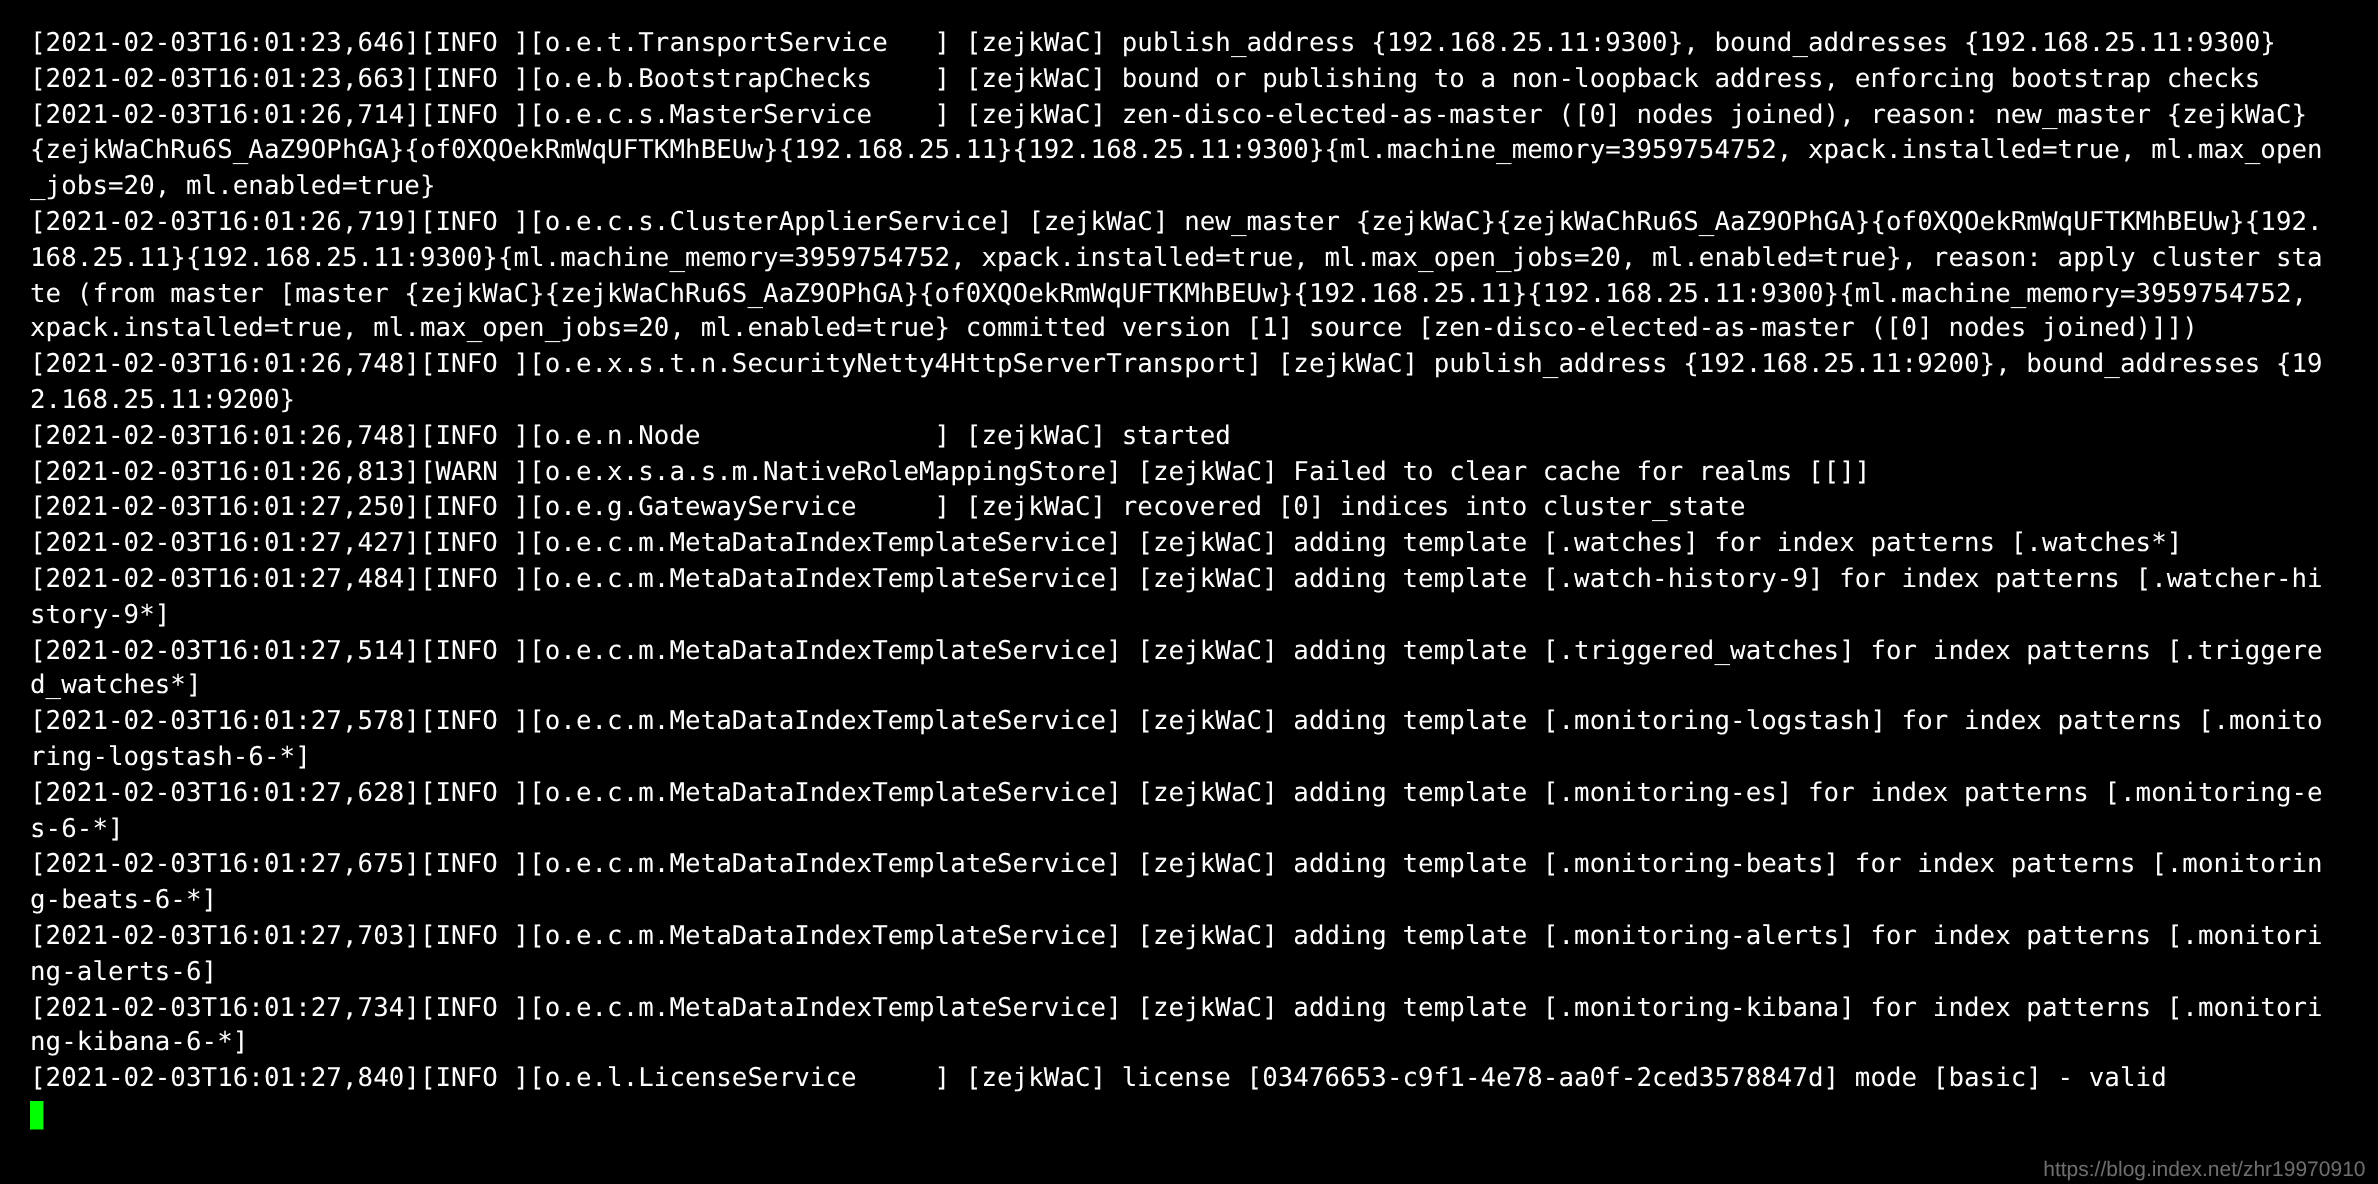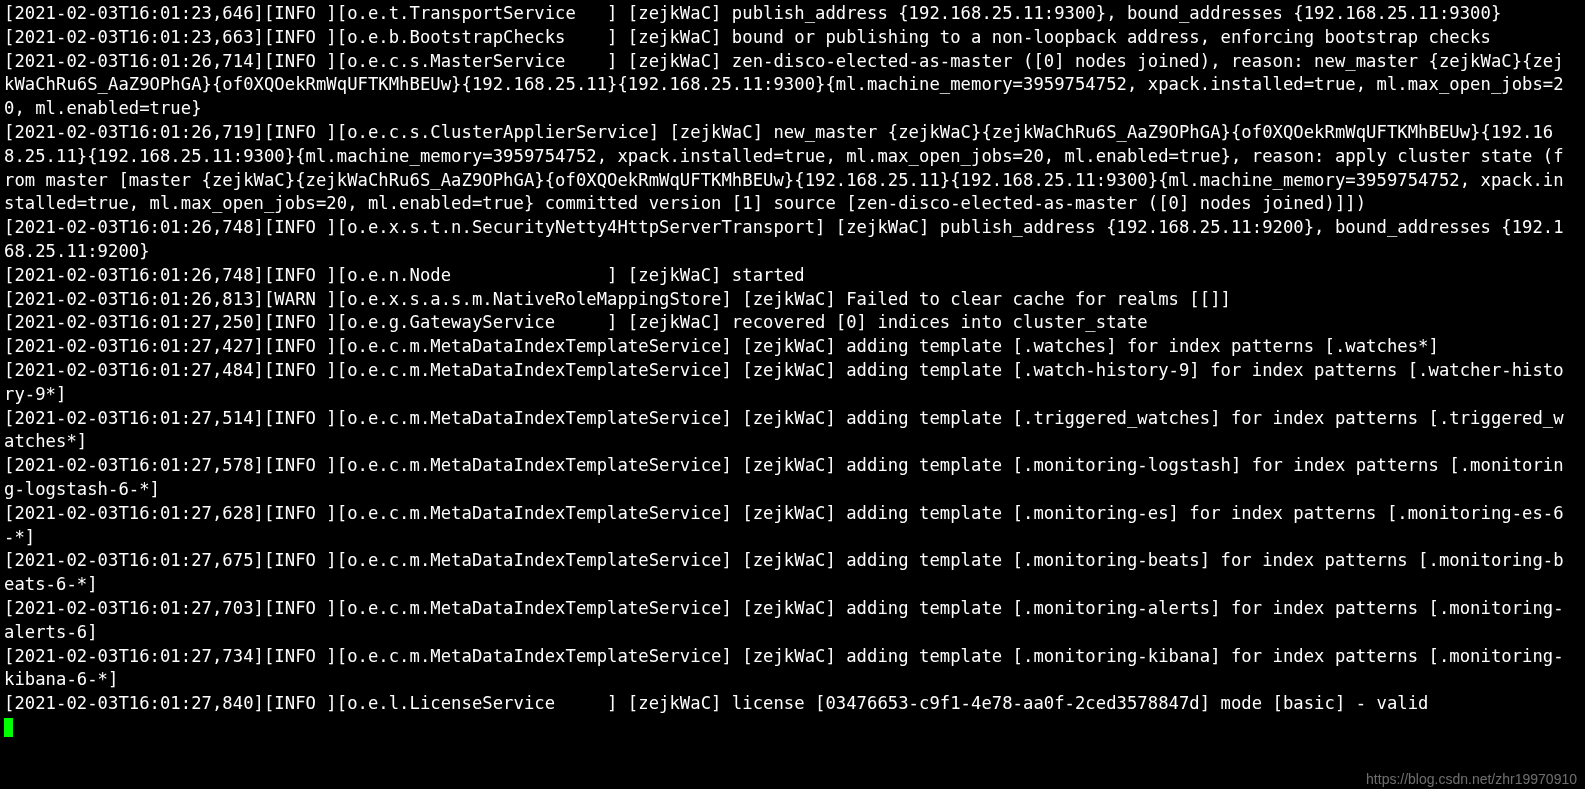--- a/index.html
+++ b/index.html
@@ -2,21 +2,21 @@
 <html><head>
 <meta charset="utf-8">
 <style>
   html,body{
     margin:0;padding:0;
     background:#000;
     width:1585px;height:789px;
     overflow:hidden;
   }
   pre.terminal{
-    margin:0;
+    margin:16px;
     padding:2px 16px 0 4px;
     font-family:"Consolas","DejaVu Sans Mono","Menlo",monospace;
     font-size:17.2px;
     line-height:23.8px;
     color:#fff;
     white-space:pre-wrap;
     overflow-wrap:break-word;
     word-break:break-all;
     letter-spacing:0.05px;
   }
@@ -52,13 +52,13 @@
 [2021-02-03T16:01:27,484][INFO ][o.e.c.m.MetaDataIndexTemplateService] [zejkWaC] adding template [.watch-history-9] for index patterns [.watcher-history-9*]
 [2021-02-03T16:01:27,514][INFO ][o.e.c.m.MetaDataIndexTemplateService] [zejkWaC] adding template [.triggered_watches] for index patterns [.triggered_watches*]
 [2021-02-03T16:01:27,578][INFO ][o.e.c.m.MetaDataIndexTemplateService] [zejkWaC] adding template [.monitoring-logstash] for index patterns [.monitoring-logstash-6-*]
 [2021-02-03T16:01:27,628][INFO ][o.e.c.m.MetaDataIndexTemplateService] [zejkWaC] adding template [.monitoring-es] for index patterns [.monitoring-es-6-*]
 [2021-02-03T16:01:27,675][INFO ][o.e.c.m.MetaDataIndexTemplateService] [zejkWaC] adding template [.monitoring-beats] for index patterns [.monitoring-beats-6-*]
 [2021-02-03T16:01:27,703][INFO ][o.e.c.m.MetaDataIndexTemplateService] [zejkWaC] adding template [.monitoring-alerts] for index patterns [.monitoring-alerts-6]
 [2021-02-03T16:01:27,734][INFO ][o.e.c.m.MetaDataIndexTemplateService] [zejkWaC] adding template [.monitoring-kibana] for index patterns [.monitoring-kibana-6-*]
 [2021-02-03T16:01:27,840][INFO ][o.e.l.LicenseService     ] [zejkWaC] license [03476653-c9f1-4e78-aa0f-2ced3578847d] mode [basic] - valid</span>
 <span class="cursor"></span></pre>
 
-<div class="watermark">https://blog.csdn.net/zhr19970910</div>
+<div class="watermark">https://blog.index.net/zhr19970910</div>
 
 </body></html>

